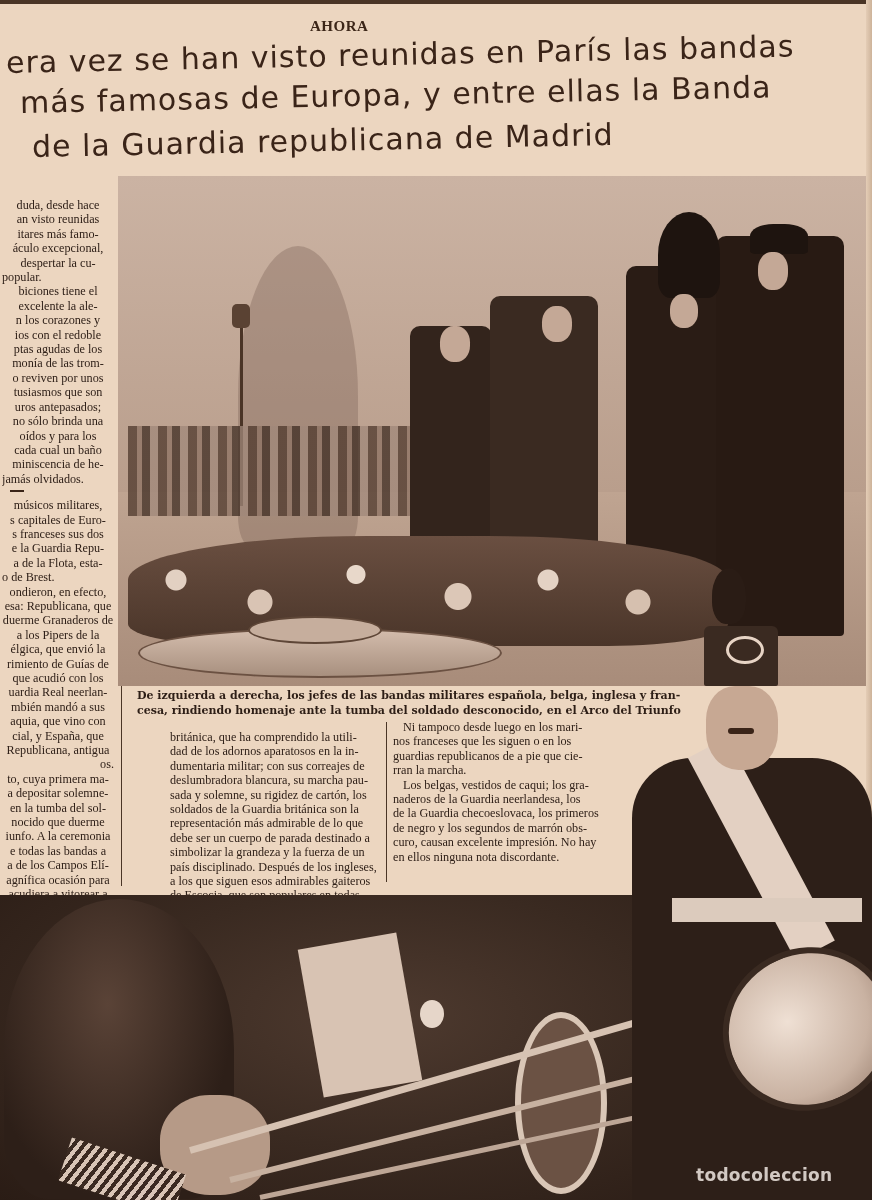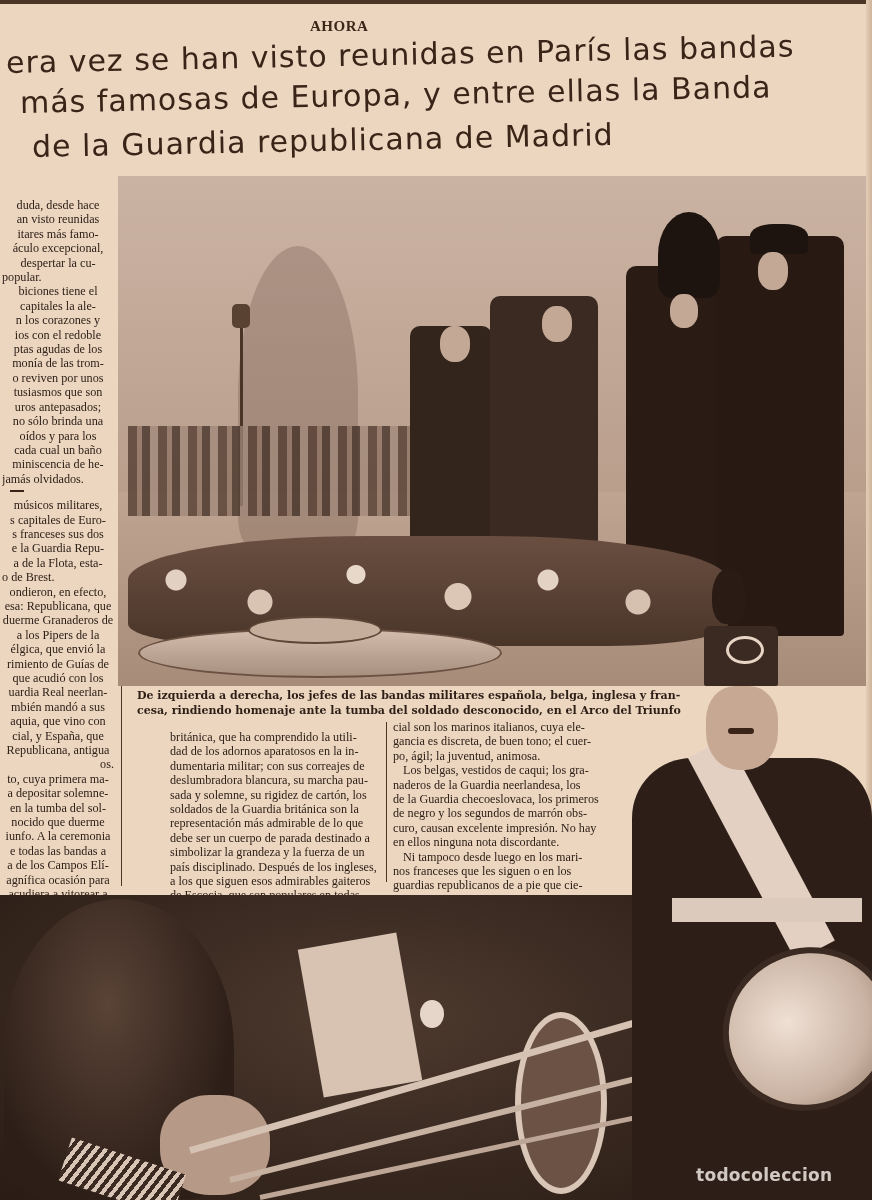--- a/index.html
+++ b/index.html
@@ -102,21 +102,21 @@
 
   <div class="col col-left">
     <p>
       <span class="line">duda, desde hace</span>
       <span class="line">an visto reunidas</span>
       <span class="line">itares más famo-</span>
       <span class="line">áculo excepcional,</span>
       <span class="line">despertar la cu-</span>
       <span class="line" style="text-align:left">popular.</span>
       <span class="line">biciones tiene el</span>
-      <span class="line">capitales la ale-</span>
+      <span class="line">excelente la ale-</span>
       <span class="line">n los corazones y</span>
       <span class="line">ios con el redoble</span>
       <span class="line">ptas agudas de los</span>
       <span class="line">monía de las trom-</span>
       <span class="line">o reviven por unos</span>
       <span class="line">tusiasmos que son</span>
       <span class="line">uros antepasados;</span>
       <span class="line">no sólo brinda una</span>
       <span class="line">oídos y para los</span>
       <span class="line">cada cual un baño</span>
@@ -213,38 +213,33 @@
       <span class="line">país disciplinado. Después de los ingleses,</span>
       <span class="line">a los que siguen esos admirables gaiteros</span>
       <span class="line">de Escocia, que son populares en todas</span>
       <span class="line">partes, los que tienen aspecto más mar-</span>
     </p>
   </div>
 
   <div class="vrule" style="left:386px;top:722px;height:160px;"></div>
 
   <div class="col col-right">
-    <p>
-      <span class="line">cial son los marinos italianos, cuya ele-</span>
-      <span class="line">gancia es discreta, de buen tono; el cuer-</span>
-      <span class="line">po, ágil; la juventud, animosa.</span>
+    <p style="text-indent:10px;">
+      <span class="line">Ni tampoco desde luego en los mari-</span>
+      <span class="line" style="text-indent:0">nos franceses que les siguen o en los</span>
+      <span class="line" style="text-indent:0">guardias republicanos de a pie que cie-</span>
+      <span class="line" style="text-indent:0">rran la marcha.</span>
     </p>
     <p style="text-indent:10px;">
       <span class="line">Los belgas, vestidos de caqui; los gra-</span>
       <span class="line" style="text-indent:0">naderos de la Guardia neerlandesa, los</span>
       <span class="line" style="text-indent:0">de la Guardia checoeslovaca, los primeros</span>
       <span class="line" style="text-indent:0">de negro y los segundos de marrón obs-</span>
       <span class="line" style="text-indent:0">curo, causan excelente impresión. No hay</span>
       <span class="line" style="text-indent:0">en ellos ninguna nota discordante.</span>
-    </p>
-    <p style="text-indent:10px;">
-      <span class="line">Ni tampoco desde luego en los mari-</span>
-      <span class="line" style="text-indent:0">nos franceses que les siguen o en los</span>
-      <span class="line" style="text-indent:0">guardias republicanos de a pie que cie-</span>
-      <span class="line" style="text-indent:0">rran la marcha.</span>
     </p>
   </div>
 
   <div class="photo photo-trombone">
     <div class="tb-bearskin"></div>
     <div class="tb-face"></div>
     <div class="tb-collar"></div>
     <div class="tb-music"></div>
     <div class="tb-dot"></div>
     <div class="tb-bell"></div>

